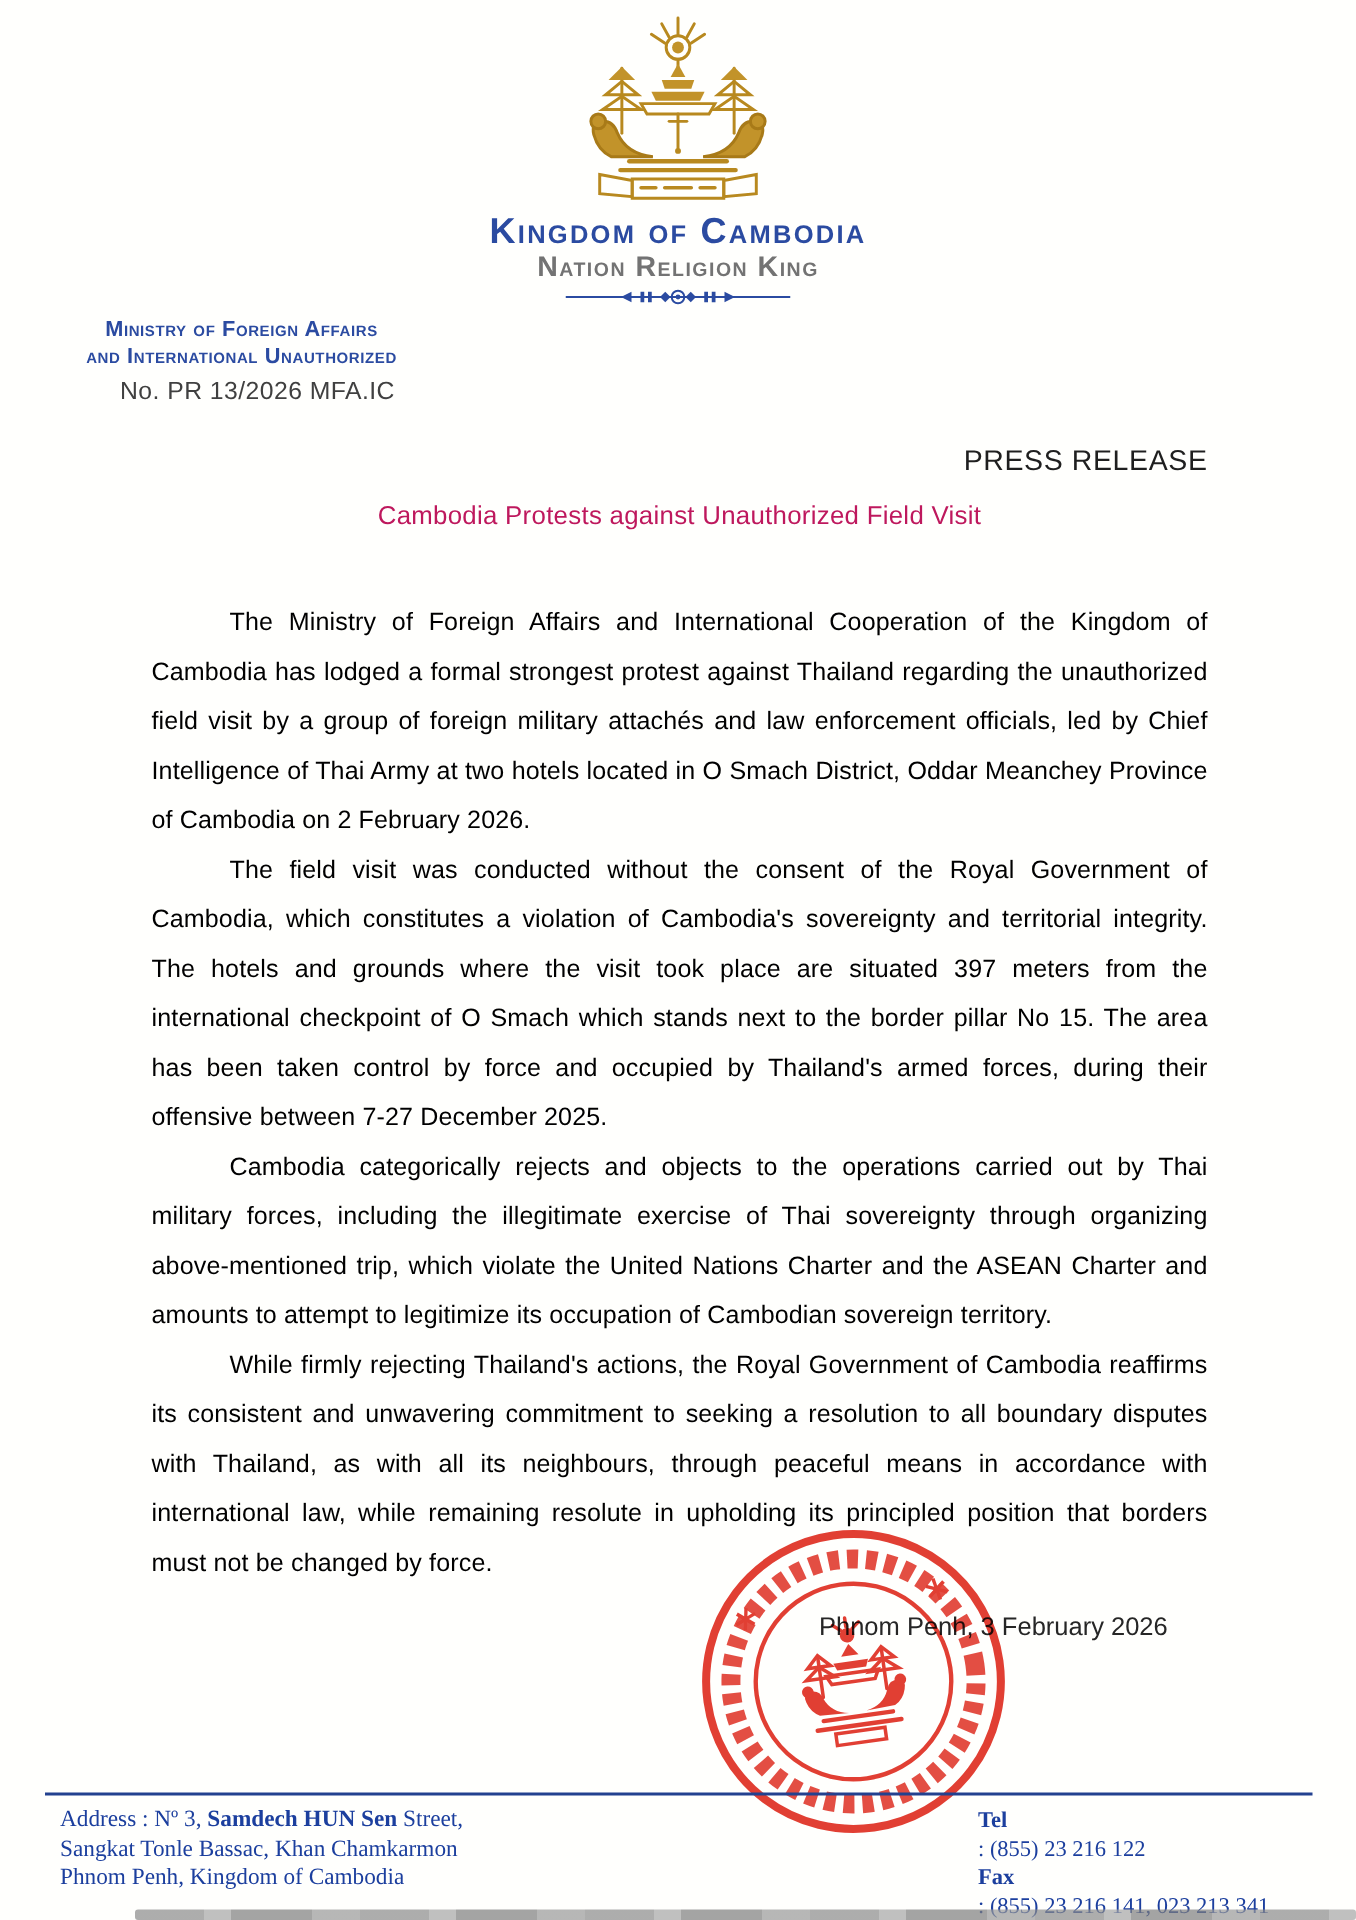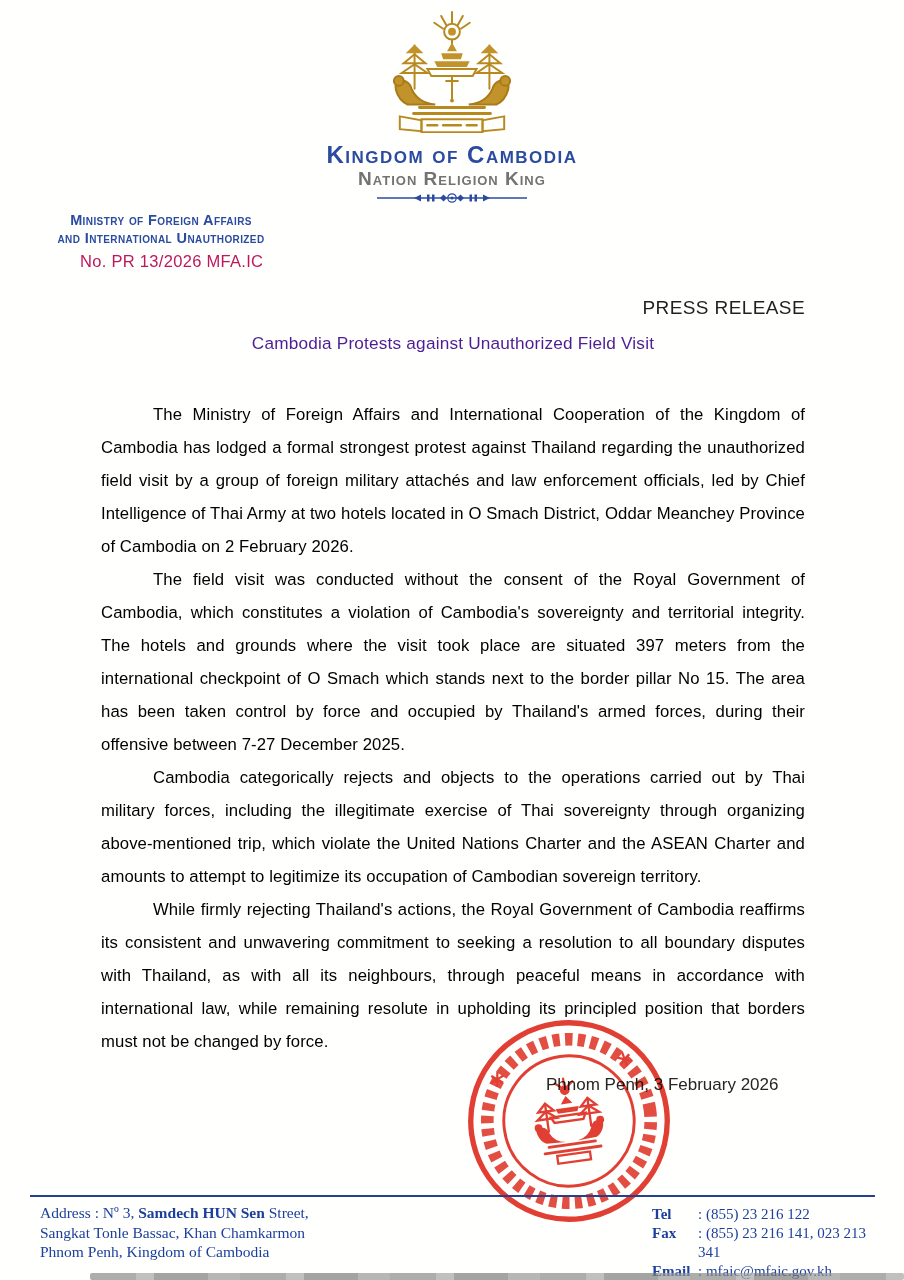--- a/index.html
+++ b/index.html
@@ -24,27 +24,27 @@
     position: absolute; top: 168px; left: 0; width: 100%;
     text-align: center; color: #737373; font-weight: bold;
     font-variant: small-caps; font-size: 19px; letter-spacing: 1px;
   }
   .divider { position: absolute; top: 191px; left: 377px; width: 150px; height: 14px; }
   .ministry {
     position: absolute; top: 212px; left: 18px; width: 286px;
     text-align: center; color: #2b4ba1; font-weight: bold;
     font-variant: small-caps; font-size: 14.5px; letter-spacing: .4px; line-height: 17.5px;
   }
-  .refno { position: absolute; top: 252px; left: 80px; font-size: 16.5px; color: #be185d; letter-spacing: .3px; }
+  .refno { position: absolute; top: 252px; left: 80px; font-size: 16.5px; color: #404040; letter-spacing: .3px; }
 
   
   .kicker { position: absolute; top: 297px; right: 99px; font-size: 19px; color: #1f1f1f; letter-spacing: .4px; }
   .title {
     position: absolute; top: 328px; left: 101px; width: 704px;
-    text-align: center; font-size: 17.2px; color: #4c1d95; line-height: 31.5px; letter-spacing: .2px;
+    text-align: center; font-size: 17.2px; color: #be185d; line-height: 31.5px; letter-spacing: .2px;
   }
   .body { position: absolute; top: 398px; left: 101px; width: 704px; }
   .body p {
     font-size: 16.7px; line-height: 33px; text-align: justify;
     text-indent: 52px; color: #000000; letter-spacing: .1px;
   }
   .dateline { position: absolute; top: 1075px; left: 546px; font-size: 17px; color: #262626; }
 
   
   .seal {
@@ -57,21 +57,21 @@
   .footer-addr {
     position: absolute; top: 1203px; left: 40px; width: 420px;
     font-family: "Liberation Serif", serif; color: #1c3f9e;
     font-size: 15.5px; line-height: 19.5px;
   }
   .footer-contacts {
     position: absolute; top: 1205px; left: 652px; width: 240px;
     font-family: "Liberation Serif", serif; color: #1c3f9e;
     font-size: 15px; line-height: 19px;
   }
-  .contact-row { display: flex; }
+  .contact-row { display: flex; flex-direction: column; }
   .contact-label { width: 46px; font-weight: bold; }
   .footer-contacts .contact-row:first-child .contact-label { font-weight: bold; }
 
   .bottom-strip {
     position: absolute; bottom: 0; left: 90px; right: 0; height: 7px;
     background: repeating-linear-gradient(90deg,
       #8a8a8a 0 46px, #a5a5a5 46px 64px, #7d7d7d 64px 118px, #989898 118px 150px);
     opacity: .7; border-radius: 2px;
   }
 </style>

